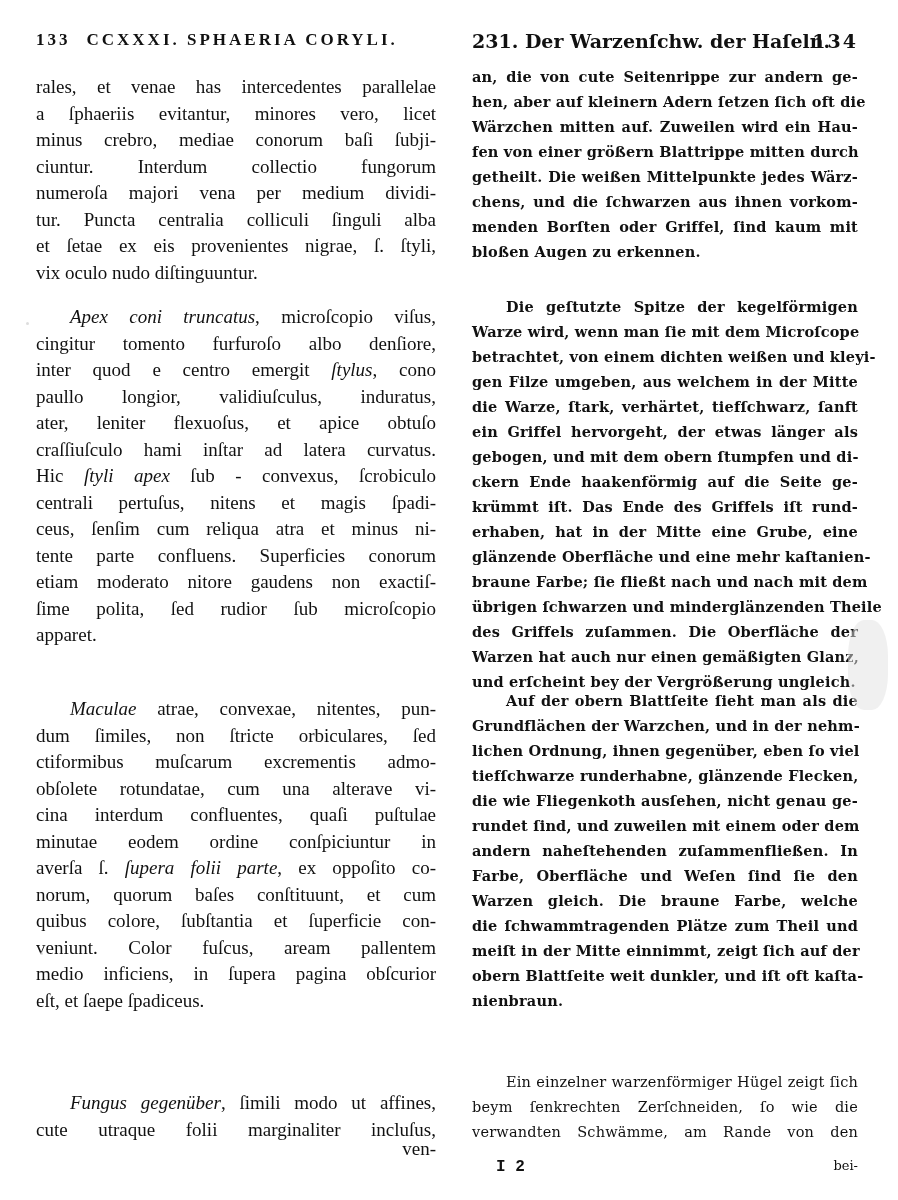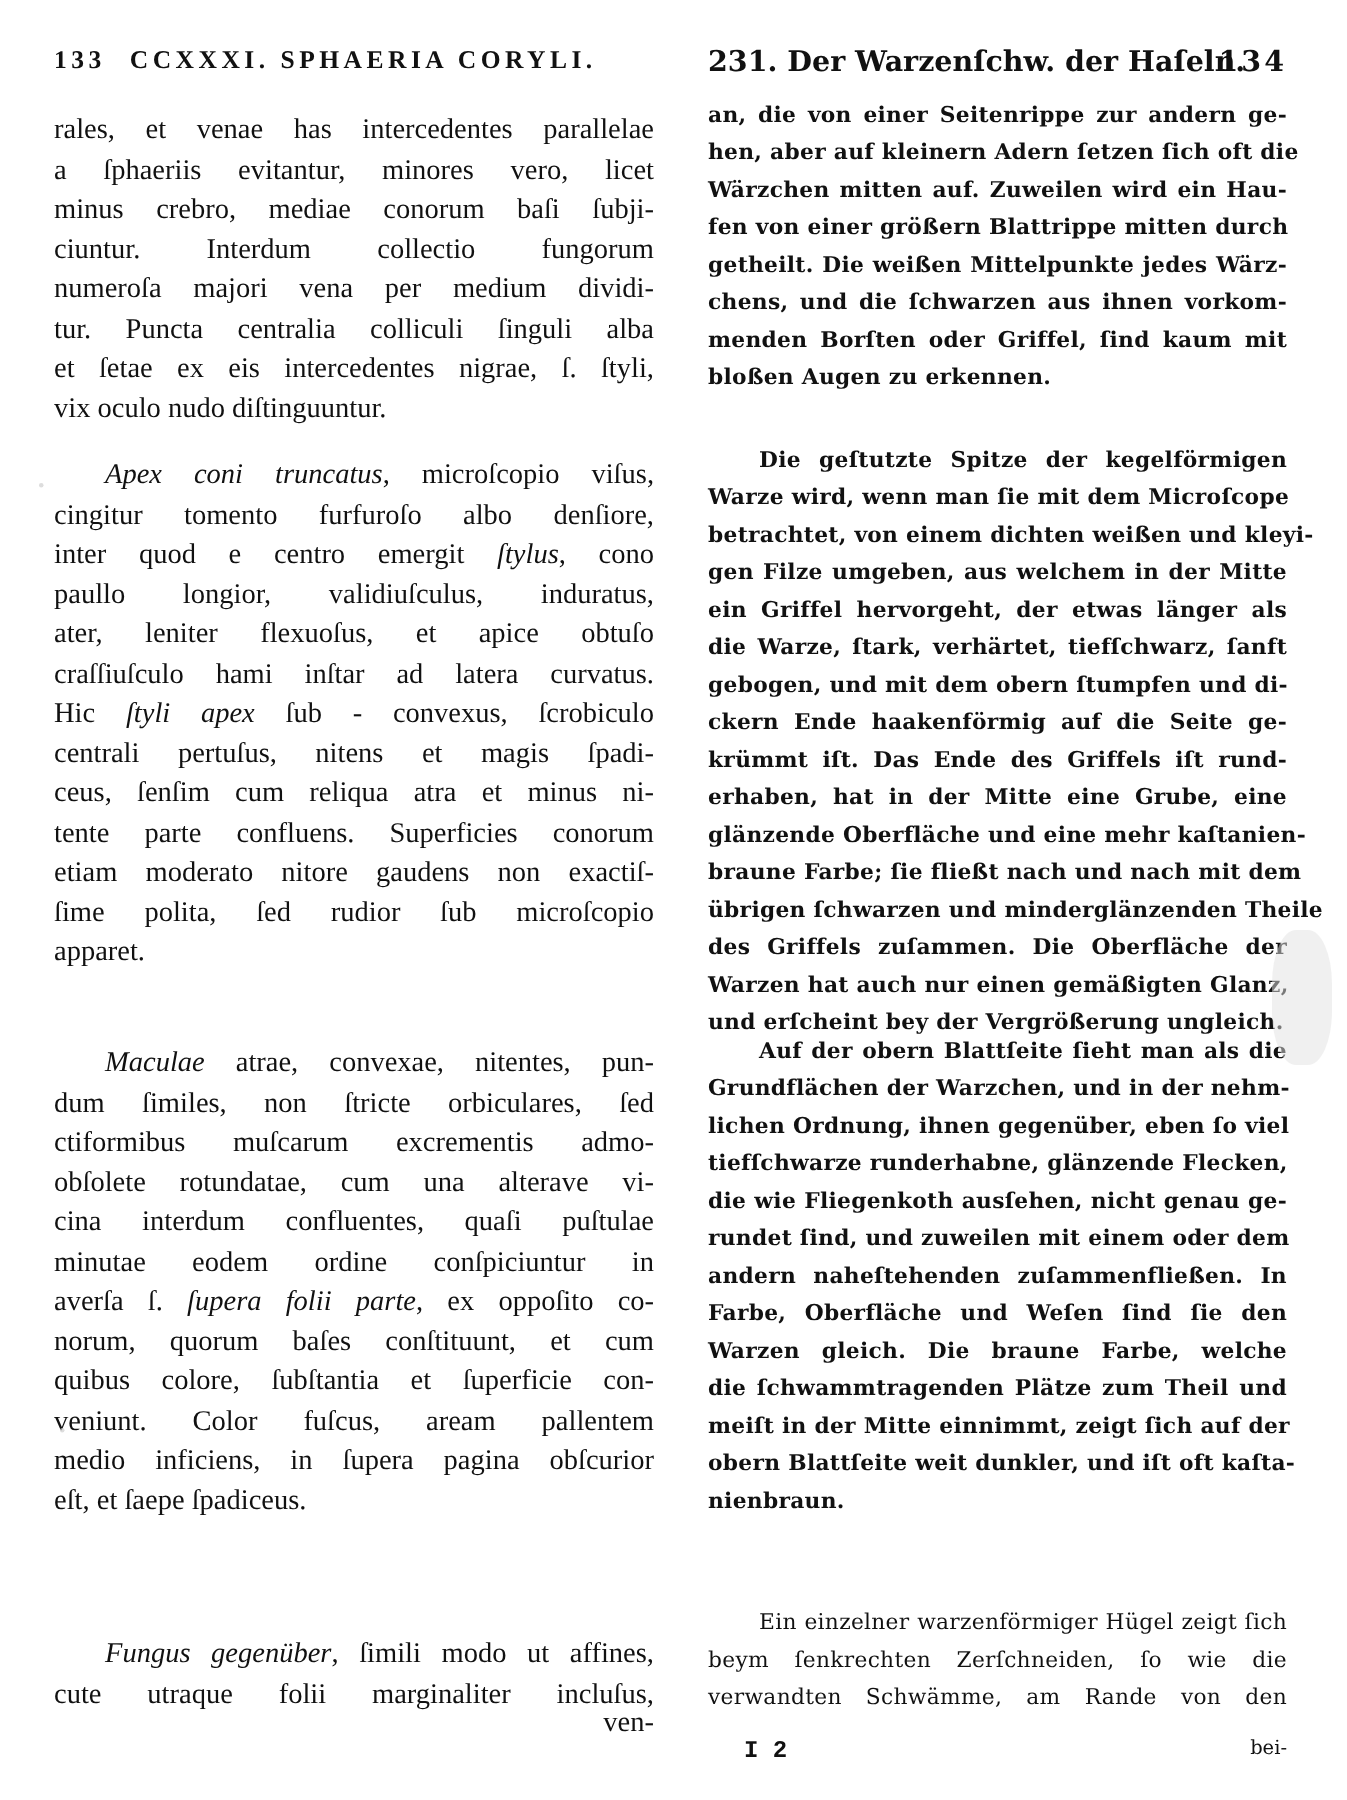--- a/index.html
+++ b/index.html
@@ -119,21 +119,21 @@
     <span class="folio">133</span><span class="title">CCXXXI. SPHAERIA CORYLI.</span>
   </div>
 
   <div class="block" style="top:74px;">
     <span class="line">rales, et venae has intercedentes parallelae</span>
     <span class="line">a ſphaeriis evitantur, minores vero, licet</span>
     <span class="line">minus crebro, mediae conorum baſi ſubji-</span>
     <span class="line">ciuntur. Interdum collectio fungorum</span>
     <span class="line">numeroſa majori vena per medium dividi-</span>
     <span class="line">tur. Puncta centralia colliculi ſinguli alba</span>
-    <span class="line">et ſetae ex eis intercedentes nigrae, ſ. ſtyli,</span>
+    <span class="line">et ſetae ex eis provenientes nigrae, ſ. ſtyli,</span>
     <span class="line last">vix oculo nudo diſtinguuntur.</span>
   </div>
 
   <div class="block" style="top:304px;">
     <span class="line indent"><em>Apex coni truncatus</em><span>, microſcopio viſus,</span></span>
     <span class="line">cingitur tomento furfuroſo albo denſiore,</span>
     <span class="line"><span>inter quod e centro emergit </span><em>ſtylus</em><span>, cono</span></span>
     <span class="line">paullo longior, validiuſculus, induratus,</span>
     <span class="line">ater, leniter flexuoſus, et apice obtuſo</span>
     <span class="line">craſſiuſculo hami inſtar ad latera curvatus.</span>
@@ -169,37 +169,37 @@
   <span class="catchword-left" style="top:1138px;">ven-</span>
 </div>
 
 <div class="page page-right">
   <div class="running-head">
     <span class="title">231. Der Warzenſchw. der Haſeln.</span>
     <span class="folio-right">134</span>
   </div>
 
   <div class="block" style="top:64px;">
-    <span class="line">an, die von einer Seitenrippe zur andern ge-</span>
+    <span class="line">an, die von cute Seitenrippe zur andern ge-</span>
     <span class="line">hen, aber auf kleinern Adern ſetzen ſich oft die</span>
     <span class="line">Wärzchen mitten auf. Zuweilen wird ein Hau-</span>
     <span class="line">fen von einer größern Blattrippe mitten durch</span>
     <span class="line">getheilt. Die weißen Mittelpunkte jedes Wärz-</span>
     <span class="line">chens, und die ſchwarzen aus ihnen vorkom-</span>
     <span class="line">menden Borſten oder Griffel, ſind kaum mit</span>
     <span class="line last">bloßen Augen zu erkennen.</span>
   </div>
 
   <div class="block" style="top:294px;">
     <span class="line indent">Die geſtutzte Spitze der kegelförmigen</span>
     <span class="line">Warze wird, wenn man ſie mit dem Microſcope</span>
     <span class="line">betrachtet, von einem dichten weißen und kleyi-</span>
     <span class="line">gen Filze umgeben, aus welchem in der Mitte</span>
+    <span class="line">die Warze, ſtark, verhärtet, tiefſchwarz, ſanft</span>
     <span class="line">ein Griffel hervorgeht, der etwas länger als</span>
-    <span class="line">die Warze, ſtark, verhärtet, tiefſchwarz, ſanft</span>
     <span class="line">gebogen, und mit dem obern ſtumpfen und di-</span>
     <span class="line">ckern Ende haakenförmig auf die Seite ge-</span>
     <span class="line">krümmt iſt. Das Ende des Griffels iſt rund-</span>
     <span class="line">erhaben, hat in der Mitte eine Grube, eine</span>
     <span class="line">glänzende Oberfläche und eine mehr kaſtanien-</span>
     <span class="line">braune Farbe; ſie fließt nach und nach mit dem</span>
     <span class="line">übrigen ſchwarzen und minderglänzenden Theile</span>
     <span class="line">des Griffels zuſammen. Die Oberfläche der</span>
     <span class="line">Warzen hat auch nur einen gemäßigten Glanz,</span>
     <span class="line last">und erſcheint bey der Vergrößerung ungleich.</span>

